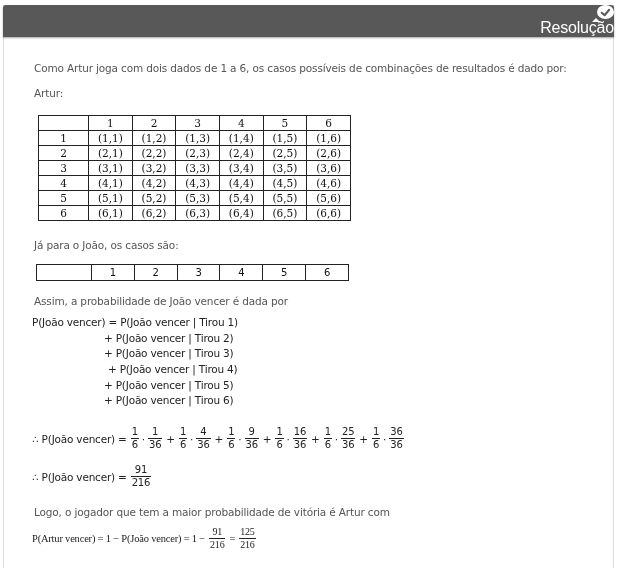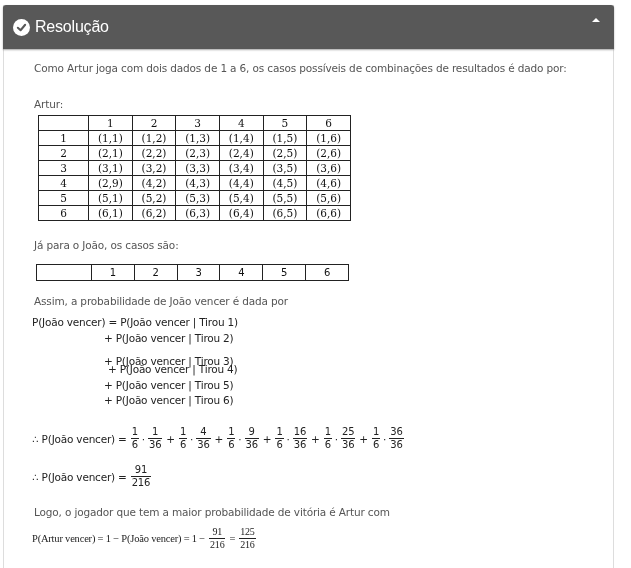--- a/index.html
+++ b/index.html
@@ -4,24 +4,24 @@
 <style>
   * { box-sizing: border-box; margin: 0; padding: 0; }
   html, body { width: 631px; height: 568px; background: #ffffff; overflow: hidden; }
   body { font-family: "DejaVu Sans", sans-serif; color: #555555; position: relative; }
 
   .panel {
     position: absolute; left: 3px; top: 5px; width: 611px; height: 580px;
     border: 1px solid #dddddd; border-top: none; background: #ffffff;
   }
   .panel-header {
-    position: absolute; left: 3px; top: 5px; width: 611px; height: 44px;
+    position: absolute; left: 3px; top: 5px; width: 611px; height: 32px;
     background: #585858; border-radius: 3px 3px 0 0;
     box-shadow: 0 1px 2px rgba(0,0,0,0.35);
-    display: flex; align-items: center; cursor: pointer;
+    display: flex; align-items: flex-end; cursor: pointer; flex-direction: column;
   }
   .check-icon {
     width: 17px; height: 17px; border-radius: 50%; background: #ffffff;
     margin-left: 10px; display: flex; align-items: center; justify-content: center;
   }
   .check-icon svg { width: 11px; height: 11px; }
   .header-title {
     margin-left: 5px; color: #ffffff; font-family: "Liberation Sans", sans-serif;
     font-size: 16px; letter-spacing: -0.2px;
   }
@@ -71,21 +71,21 @@
     <svg viewBox="0 0 12 12">
         <path d="M2 6.3 L5 9 L10 3" stroke="#585858" stroke-width="2.2" fill="none" stroke-linecap="round" stroke-linejoin="round"></path>
       </svg>
   </span>
   <span class="header-title">Resolução</span>
   <span class="caret-icon"></span>
 </div>
 
 <div class="content">
   <div class="txt" style="left:34px; top:62px;">Como Artur joga com dois dados de 1 a 6, os casos possíveis de combinações de resultados é dado por:</div>
-  <div class="txt" style="left:34px; top:87px;margin-top:11px;">Artur:</div>
+  <div class="txt" style="left:34px; top:87px;">Artur:</div>
 
   <table class="grid" id="artur-table">
     <tbody>
         <tr>
       <td class="corner"></td>
       <td>1</td>
       <td>2</td>
       <td>3</td>
       <td>4</td>
       <td>5</td>
@@ -113,21 +113,21 @@
       <td>3</td>
       <td>(3,1)</td>
       <td>(3,2)</td>
       <td>(3,3)</td>
       <td>(3,4)</td>
       <td>(3,5)</td>
       <td>(3,6)</td>
     </tr>
     <tr>
       <td>4</td>
-      <td>(2,9)</td>
+      <td>(4,1)</td>
       <td>(4,2)</td>
       <td>(4,3)</td>
       <td>(4,4)</td>
       <td>(4,5)</td>
       <td>(4,6)</td>
     </tr>
     <tr>
       <td>5</td>
       <td>(5,1)</td>
       <td>(5,2)</td>
@@ -161,21 +161,21 @@
       <td>5</td>
       <td>6</td>
     </tr>
   </tbody>
     </table>
 
   <div class="txt" style="left:34px; top:295px;text-align:center;">Assim, a probabilidade de João vencer é dada por</div>
 
   <div class="math" style="left:32px; top:316px;">P(João vencer) = P(João vencer |  Tirou 1)</div>
   <div class="math" style="left:104px; top:332px;">+ P(João vencer |  Tirou 2)</div>
-  <div class="math" style="left:104px; top:347px;margin-top:8px;">+ P(João vencer |  Tirou 3)</div>
+  <div class="math" style="left:104px; top:347px;">+ P(João vencer |  Tirou 3)</div>
   <div class="math" style="left:108px; top:363px;">+ P(João vencer |  Tirou 4)</div>
   <div class="math" style="left:104px; top:379px;">+ P(João vencer |  Tirou 5)</div>
   <div class="math" style="left:104px; top:394px;">+ P(João vencer |  Tirou 6)</div>
 
   <div class="math" style="left:32px; top:426px; display:flex; align-items:center;">
     <span>∴ P(João vencer) =</span>
     <span style="margin-left:3px;"></span>
     <span class="frac">
         <span class="num">1</span>
         <span>6</span>

